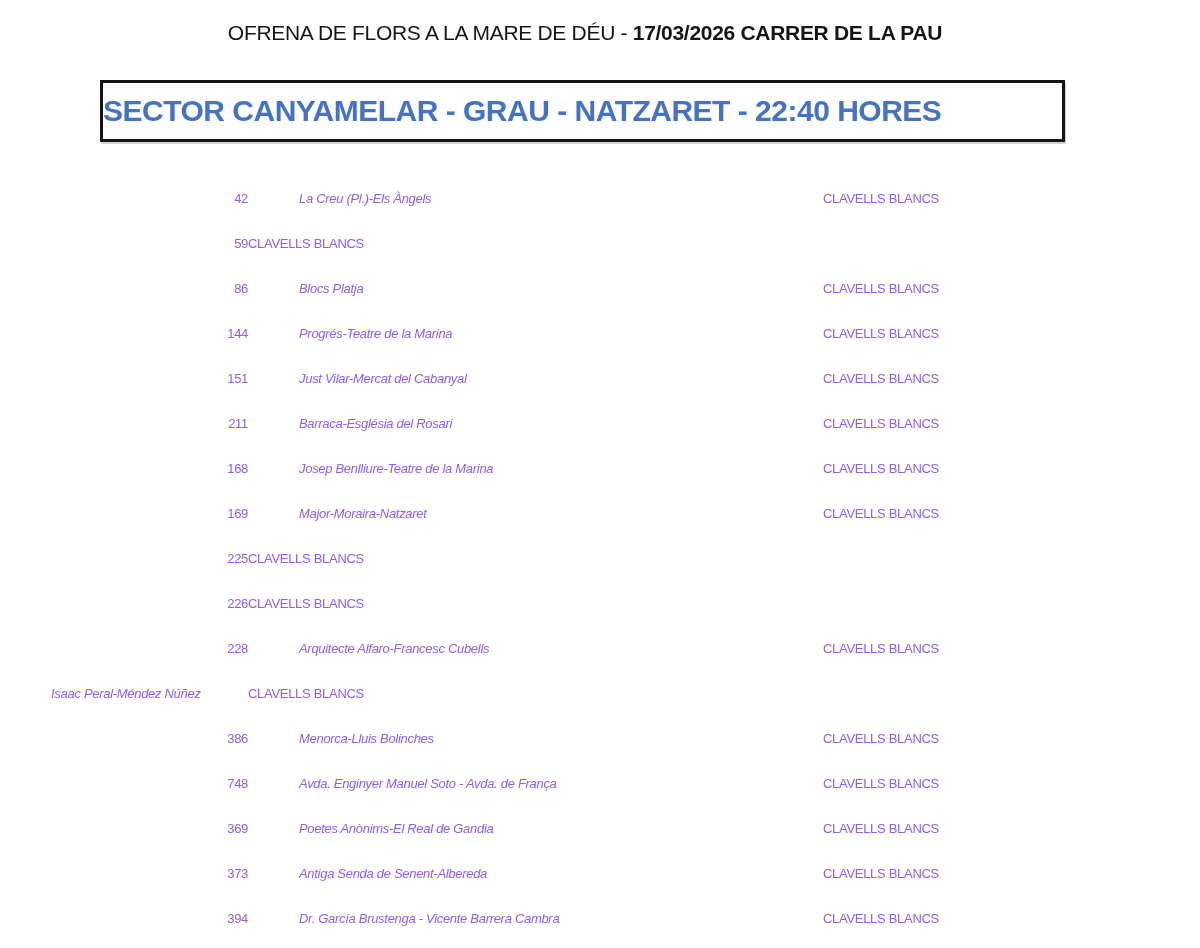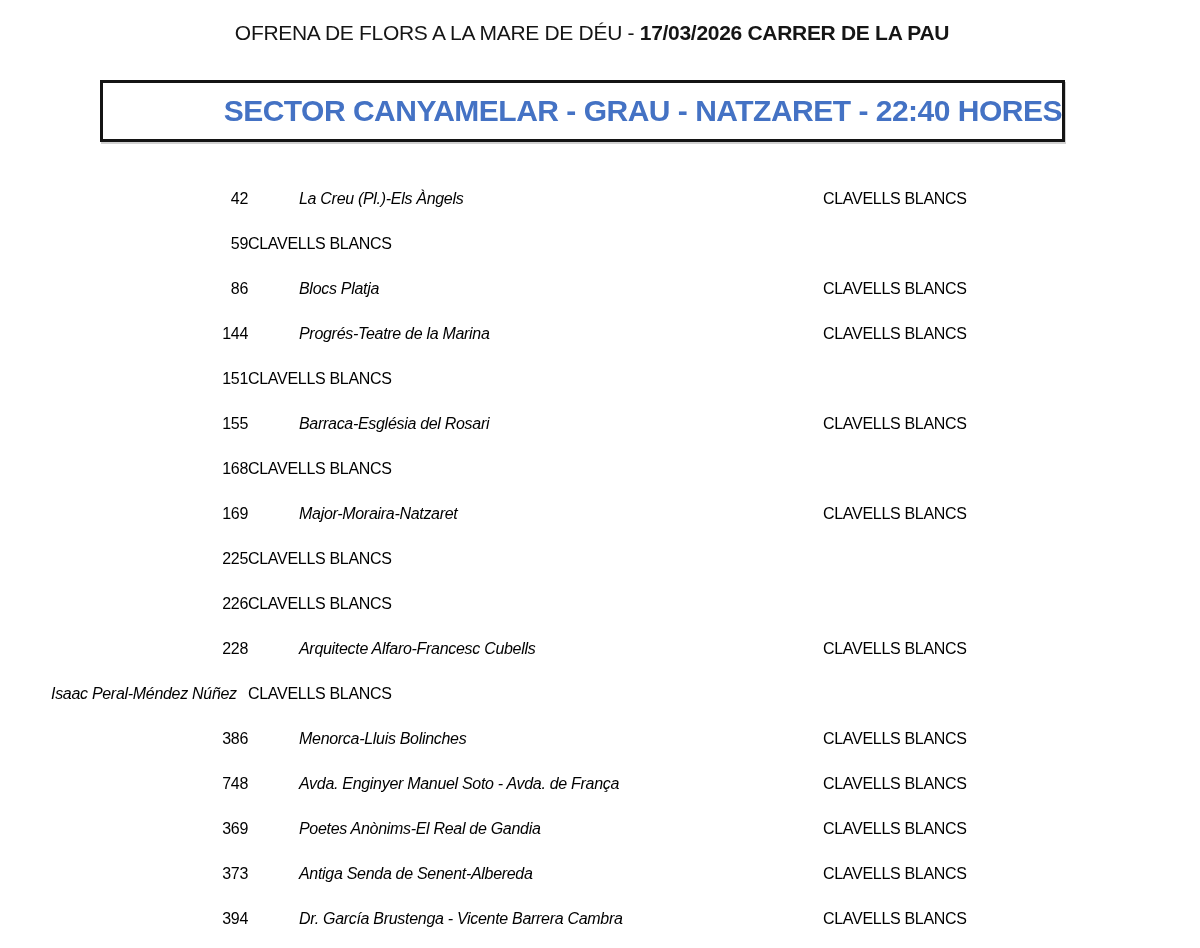--- a/index.html
+++ b/index.html
@@ -21,57 +21,56 @@
   .doc-title {
     position: absolute;
     top: 21px;
     left: 0;
     width: 1170px;
     text-align: center;
     font-size: 21px;
     letter-spacing: -0.3px;
     white-space: nowrap;
     color: #151515;
-    padding-left: 7px;
   }
   .doc-title .regular { font-weight: 400; }
   .doc-title .bold { font-weight: 700; }
   .sector-box {
     position: absolute;
     left: 100px;
     top: 80px;
     width: 959px;
     height: 56px;
     border: 3px solid #14b8a6;
     background: #ffffff;
     display: flex;
     align-items: center;
-    justify-content: flex-end;
+    justify-content: flex-start;
     box-shadow: 1px 2px 0 rgba(0,0,0,0.18);
   }
   .sector-box .sector-text {
     font-size: 30px;
     font-weight: 700;
     letter-spacing: -0.5px;
     white-space: nowrap;
   }
   .list {
     position: absolute;
     left: 0;
     top: 176px;
     width: 1200px;
   }
   .row {
     display: grid;
     grid-template-columns: 248px 575px 1fr;
     height: 45px;
     line-height: 45px;
-    font-size: 16px;
+    font-size: 13px;
     letter-spacing: -0.3px;
-    color: #000000;
+    color: #8b5cf6;
   }
   .cell-num {
     text-align: right;
     padding-right: 0;
   }
   .cell-street {
     padding-left: 51px;
     white-space: nowrap;
     overflow: hidden;
     font-style: italic;
@@ -113,31 +112,33 @@
       </div>
 
       <div class="row">
         <div class="cell-num">144</div>
         <div class="cell-street">Progrés-Teatre de la Marina</div>
         <div class="cell-flower">CLAVELLS BLANCS</div>
       </div>
 
       <div class="row">
         <div class="cell-num">151</div>
+        <div class="cell-street">Just Vilar-Mercat del Cabanyal</div>
         <div class="cell-flower">CLAVELLS BLANCS</div>
       </div>
 
       <div class="row">
-        <div class="cell-num">155</div>
+        <div class="cell-num">211</div>
         <div class="cell-street">Barraca-Església del Rosari</div>
         <div class="cell-flower">CLAVELLS BLANCS</div>
       </div>
 
       <div class="row">
         <div class="cell-num">168</div>
+        <div class="cell-street">Josep Benlliure-Teatre de la Marina</div>
         <div class="cell-flower">CLAVELLS BLANCS</div>
       </div>
 
       <div class="row">
         <div class="cell-num">169</div>
         <div class="cell-street">Major-Moraira-Natzaret</div>
         <div class="cell-flower">CLAVELLS BLANCS</div>
       </div>
 
       <div class="row">

